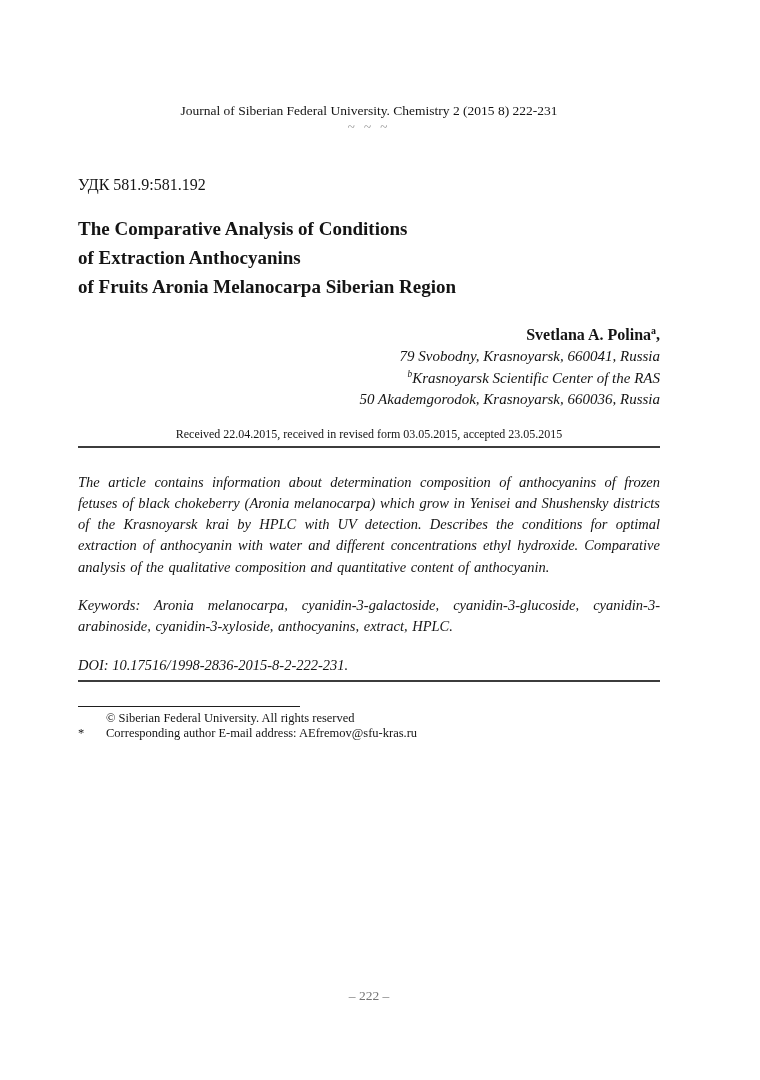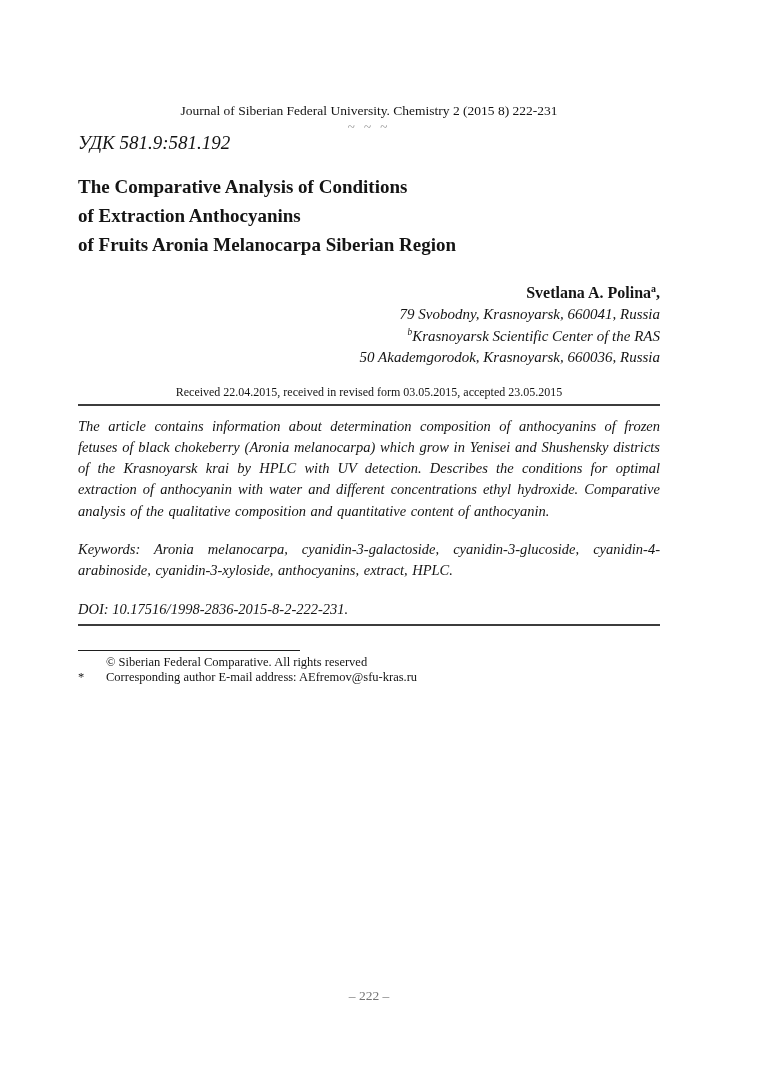--- a/index.html
+++ b/index.html
@@ -29,23 +29,23 @@
   }
   .tildes {
     margin-top: 1px;
     font-size: 13px;
     line-height: 14px;
     letter-spacing: 3px;
     text-align: center;
     color: #8a8a8a;
   }
   .udk {
-    font-size: 19px;
+    margin-top: 42px;
+    font-size: 16px;
     line-height: 17px;
-    font-style: italic;
   }
   .title {
     margin-top: 21px;
     font-size: 19px;
     font-weight: bold;
     line-height: 29px;
   }
   .title-line { display: block; }
   .authors {
     margin-top: 22px;
@@ -73,21 +73,21 @@
     white-space: nowrap;
   }
   .rule {
     border: none;
     border-top: 2px solid #3c3c3c;
     height: 0;
   }
   .rule-top { margin-top: 5px; }
   .rule-bottom { margin-top: 4px; }
   .abstract {
-    margin-top: 10px;
+    margin-top: 24px;
     font-style: italic;
     font-size: 14.5px;
     line-height: 21.3px;
     text-align: justify;
     word-spacing: 1px;
   }
   .keywords {
     margin-top: 17px;
     font-style: italic;
     font-size: 14.5px;
@@ -158,31 +158,31 @@
       <div><sup>b</sup><span>Krasnoyarsk Scientific Center of the RAS</span></div>
       <div><sup></sup><span>50 Akademgorodok, Krasnoyarsk, 660036, Russia</span></div>
     </div>
 
     <div class="received">Received 22.04.2015, received in revised form 03.05.2015, accepted 23.05.2015</div>
 
     <hr class="rule rule-top">
 
     <p class="abstract">The article contains information about determination composition of anthocyanins of frozen fetuses of black chokeberry (Aronia melanocarpa) which grow in Yenisei and Shushensky districts of the Krasnoyarsk krai by HPLC with UV detection. Describes the conditions for optimal extraction of anthocyanin with water and different concentrations ethyl hydroxide. Comparative analysis of the qualitative composition and quantitative content of anthocyanin.</p>
 
-    <p class="keywords">Keywords: Aronia melanocarpa, cyanidin-3-galactoside, cyanidin-3-glucoside, cyanidin-4-arabinoside, cyanidin-3-xyloside, anthocyanins, extract, HPLC.</p>
+    <p class="keywords">Keywords: Aronia melanocarpa, cyanidin-3-galactoside, cyanidin-3-glucoside, cyanidin-3-arabinoside, cyanidin-3-xyloside, anthocyanins, extract, HPLC.</p>
 
     <p class="doi">DOI: 10.17516/1998-2836-2015-8-2-222-231.</p>
 
     <hr class="rule rule-bottom">
 
     <hr class="footnote-rule">
 
     <div class="fn-row fn-copyright">
         <span class="fn-indent"></span>
-        <span>© Siberian Federal Comparative. All rights reserved</span>
+        <span>© Siberian Federal University. All rights reserved</span>
       </div>
 
     <div class="fn-row">
         <span class="fn-marker">*</span>
         <span>Corresponding author E-mail address: AEfremov@sfu-kras.ru</span>
       </div>
 
   </div>
 
   <div class="page-number">– 222 –</div>

